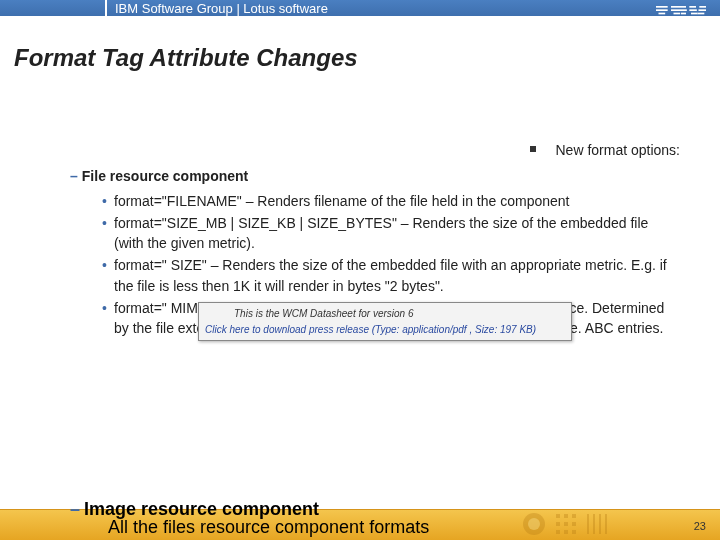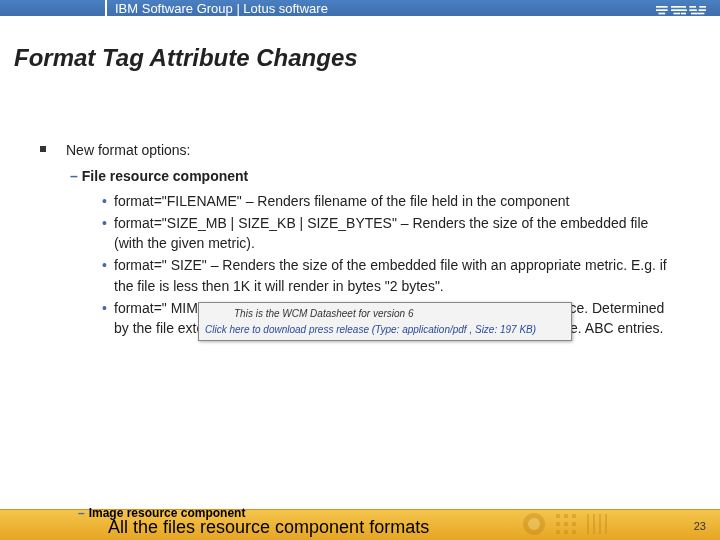--- a/index.html
+++ b/index.html
@@ -52,20 +52,21 @@
     top: 140px;
     left: 40px;
     right: 40px;
     color: #222;
     font-size: 14px;
     line-height: 1.45;
   }
   .bullet-row {
     display: flex;
     align-items: flex-start;
+    justify-content: flex-end;
   }
   .bullet-sq {
     width: 6px; height: 6px;
     background: #333;
     margin-top: 6px;
     margin-right: 20px;
     flex: 0 0 auto;
   }
   .sub1 {
     margin-left: 30px;
@@ -122,22 +123,22 @@
     position: absolute;
     left: 0; right: 0;
     bottom: 0;
     height: 30px;
     background: linear-gradient(to bottom, #f4c54d 0%, #e6a522 100%);
     border-top: 1px solid #d6941a;
   }
   .footer-sub1 {
     position: absolute;
     bottom: 20px;
-    left: 78px;
-    font-size: 12px;
+    left: 70px;
+    font-size: 18px;
     font-weight: bold;
     z-index: 2;
     margin-top: 21px;
   }
   .footer-sub1 .dash {
     color: #3f6aa8;
     margin-right: 4px;
   }
   .footer-sub2 {
     position: absolute;

